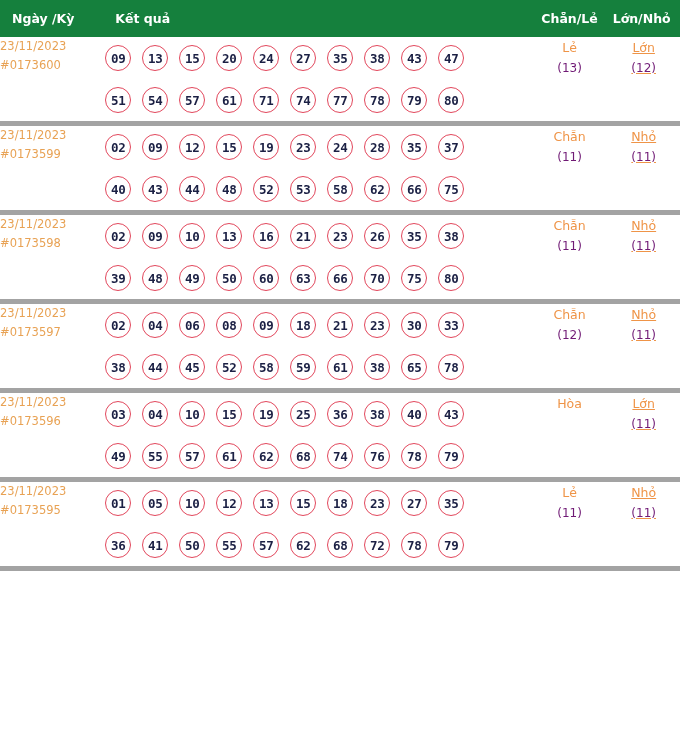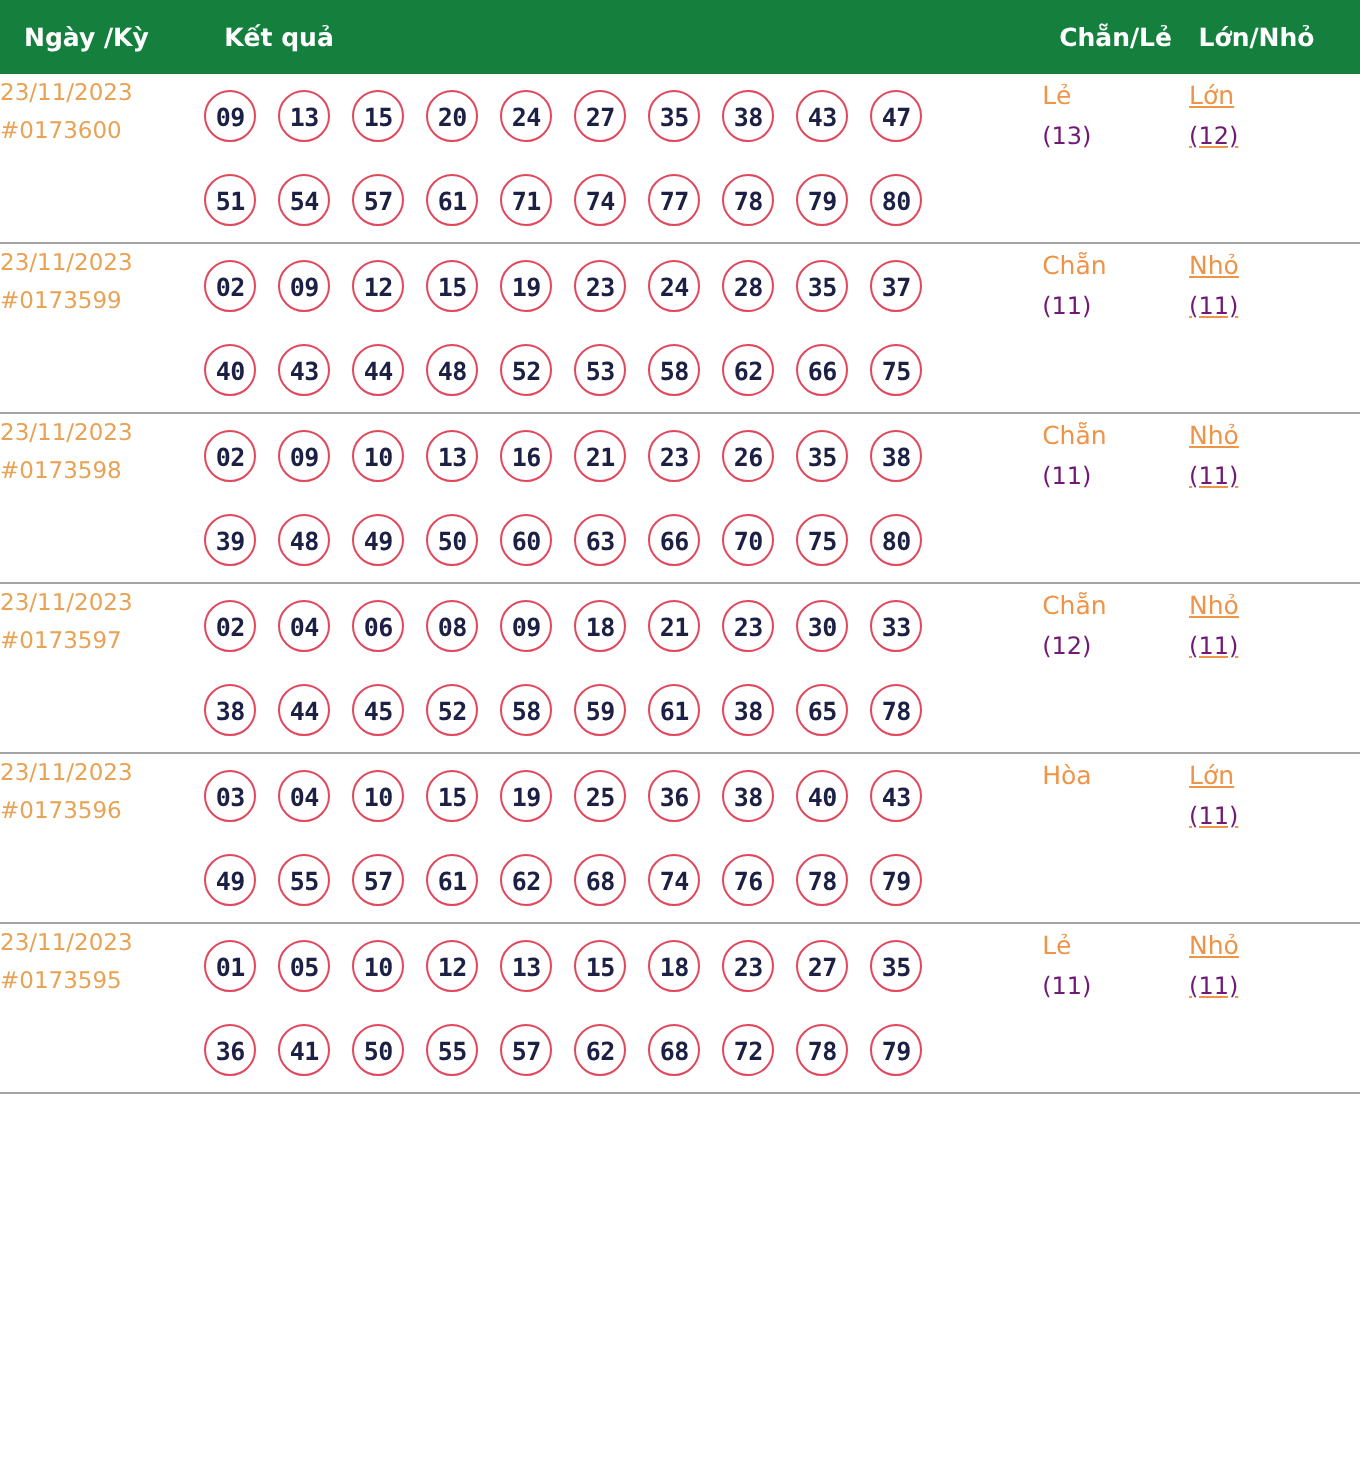--- a/index.html
+++ b/index.html
@@ -26,23 +26,23 @@
     font-size: 12.5px;
     font-weight: bold;
     text-align: left;
     padding: 0;
     vertical-align: middle;
     white-space: nowrap;
   }
   th.col-date   { width: 95px;  padding-left: 12px; }
   th.col-result { width: 425px; padding-left: 12px; }
   th.col-parity { width: 78px;  text-align: center; }
-  th.col-size   { width: 70px;  text-align: center; padding-right: 18px;}
+  th.col-size   { width: 70px;  text-align: center; padding-right: 4px;}
   
-  .result-row { border-bottom: 1px solid #a3a3a3; }
+  .result-row { border-bottom: 5px solid #a3a3a3; }
   .result-row > td { padding: 0; vertical-align: top; }
 
   .cell-date {
     padding-top: 16px;
     padding-left: 12px;
     color: #e8a254;
     font-size: 11.5px;
     line-height: 19px;
     white-space: nowrap;
   }
@@ -67,21 +67,21 @@
     font-family: "DejaVu Sans Mono", "Liberation Mono", monospace;
     font-size: 12.5px;
     font-weight: bold;
     display: flex;
     align-items: center;
     justify-content: center;
     letter-spacing: -0.3px;
     box-sizing: border-box;
   }
   .cell-parity, .cell-size {
-    text-align: left;
+    text-align: center;
     padding-top: 16px;
     color: #ef9447;
     font-size: 12.5px;
     line-height: 21px;
   }
   .cell-size { padding-right: 10px; text-decoration: underline; }
   .stat-label { display: block; }
   .stat-count { display: block; color: #701a75; font-size: 12px; }
   .stat-count:empty { display: none; }
 </style>

